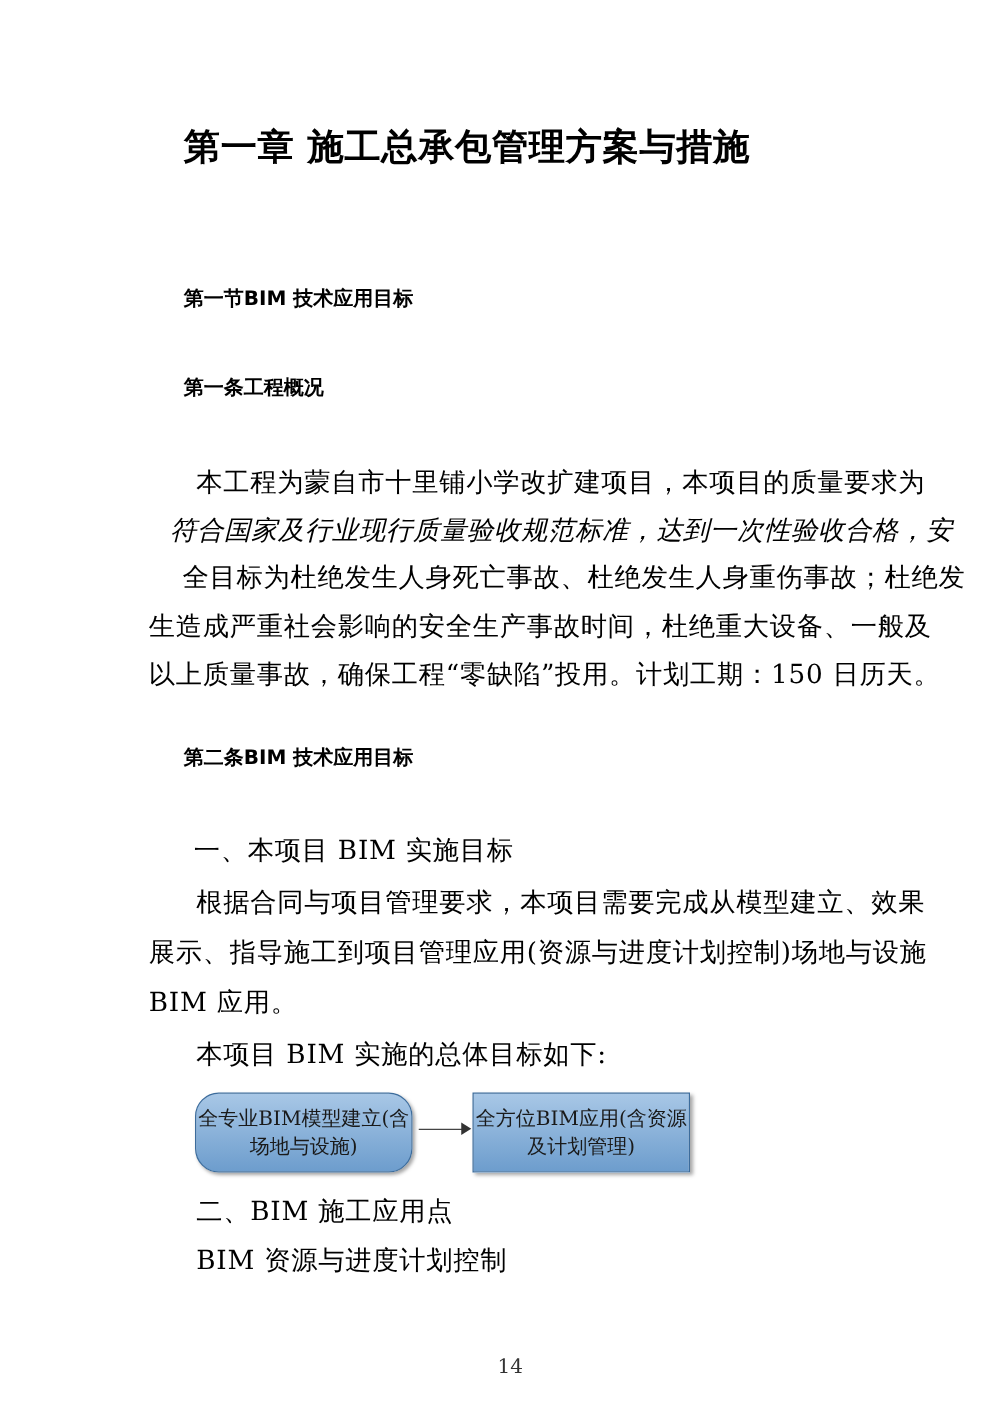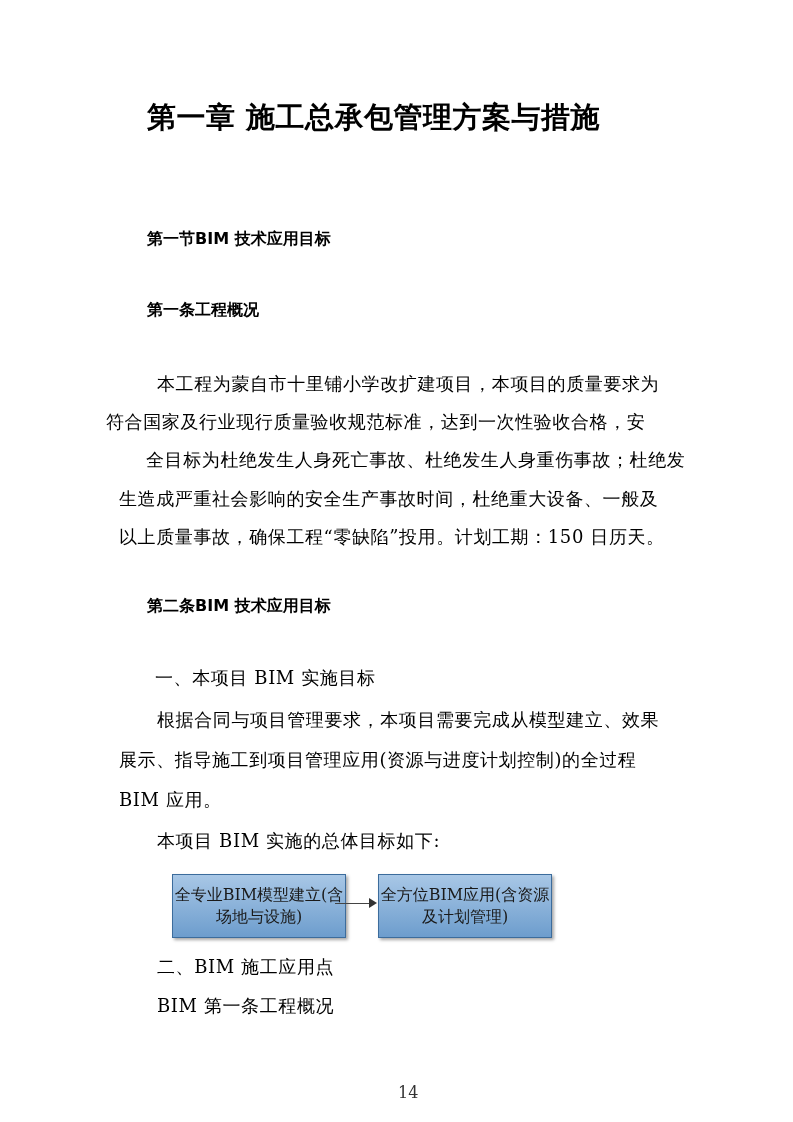--- a/index.html
+++ b/index.html
@@ -2,63 +2,63 @@
 <html><head>
 <meta charset="utf-8">
 <style>
   html, body { margin:0; padding:0; background:#ffffff; }
   body { width:793px; height:1122px; position:relative; overflow:hidden;
          font-family:"DejaVu Serif","Liberation Serif",serif; color:#000; }
   .abs { position:absolute; white-space:nowrap; }
   .chapter { left:147px; top:98px; font-size:29px; font-weight:bold; letter-spacing:0.5px;
              font-family:"DejaVu Sans","Liberation Sans",sans-serif; }
   .h2 { font-size:16px; font-weight:bold; font-family:"DejaVu Sans","Liberation Sans",sans-serif; }
-  .body-line { font-size:18px; letter-spacing:0.6px; }
+  .body-line { font-size:21px; letter-spacing:0.6px; }
   .box { position:absolute; top:874px; height:62px; border:1px solid #3c6c9c;
          background:linear-gradient(#a8c7e6,#6d9dcd); box-shadow:2px 2px 3px rgba(0,0,0,0.35);
          display:flex; flex-direction:column; align-items:center; justify-content:center;
          font-size:16px; line-height:22px; color:#1a1a1a; }
   .arrow-line { position:absolute; left:335px; top:903px; width:36px; height:1px; background:#444; }
   .arrow-head { position:absolute; left:369px; top:898px; width:0; height:0;
                 border-top:5px solid transparent; border-bottom:5px solid transparent; border-left:8px solid #333; }
   .page-num { left:398px; top:1083px; font-size:16px; color:#333; }
 </style>
 </head>
 <body>
 
 <div class="abs chapter">第一章  施工总承包管理方案与措施</div>
 
 <div class="abs h2" style="left:147px; top:229px;">第一节BIM 技术应用目标</div>
 
 <div class="abs h2" style="left:147px; top:300px;">第一条工程概况</div>
 
 <div class="abs body-line" style="left:157px; top:372px;">本工程为蒙自市十里铺小学改扩建项目，本项目的质量要求为</div>
-<div class="abs body-line" style="left:106px; top:410px;">符合国家及行业现行质量验收规范标准，达到一次性验收合格，安</div>
+<div class="abs body-line" style="left:136px; top:410px;font-style:italic;">符合国家及行业现行质量验收规范标准，达到一次性验收合格，安</div>
 <div class="abs body-line" style="left:119px; top:448px;margin-left:27px;">全目标为杜绝发生人身死亡事故、杜绝发生人身重伤事故；杜绝发</div>
 <div class="abs body-line" style="left:119px; top:487px;text-align:right;">生造成严重社会影响的安全生产事故时间，杜绝重大设备、一般及</div>
 <div class="abs body-line" style="left:119px; top:525px;">以上质量事故，确保工程“零缺陷”投用。计划工期：150 日历天。</div>
 
 <div class="abs h2" style="left:147px; top:596px;">第二条BIM 技术应用目标</div>
 
 <div class="abs body-line" style="left:155px; top:666px;">一、本项目 BIM 实施目标</div>
 
 <div class="abs body-line" style="left:157px; top:708px;">根据合同与项目管理要求，本项目需要完成从模型建立、效果</div>
-<div class="abs body-line" style="left:119px; top:748px;">展示、指导施工到项目管理应用(资源与进度计划控制)的全过程</div>
+<div class="abs body-line" style="left:119px; top:748px;">展示、指导施工到项目管理应用(资源与进度计划控制)场地与设施</div>
 <div class="abs body-line" style="left:119px; top:788px;">BIM 应用。</div>
 <div class="abs body-line" style="left:157px; top:829px;">本项目 BIM 实施的总体目标如下:</div>
 
 <div>
-  <div class="box" style="left:172px; width:172px;">
+  <div class="box" style="left:156px; width:172px;border-radius:19px;">
     <span>全专业BIM模型建立(含</span>
     <span>场地与设施)</span>
   </div>
   <div class="arrow-line"></div>
   <div class="arrow-head"></div>
   <div class="box" style="left:378px; width:172px;">
     <span>全方位BIM应用(含资源</span>
     <span>及计划管理)</span>
   </div>
 </div>
 
 <div class="abs body-line" style="left:157px; top:955px;">二、BIM 施工应用点</div>
-<div class="abs body-line" style="left:157px; top:994px;">BIM 第一条工程概况</div>
+<div class="abs body-line" style="left:157px; top:994px;">BIM 资源与进度计划控制</div>
 
 <div class="abs page-num">14</div>
 
 </body></html>

